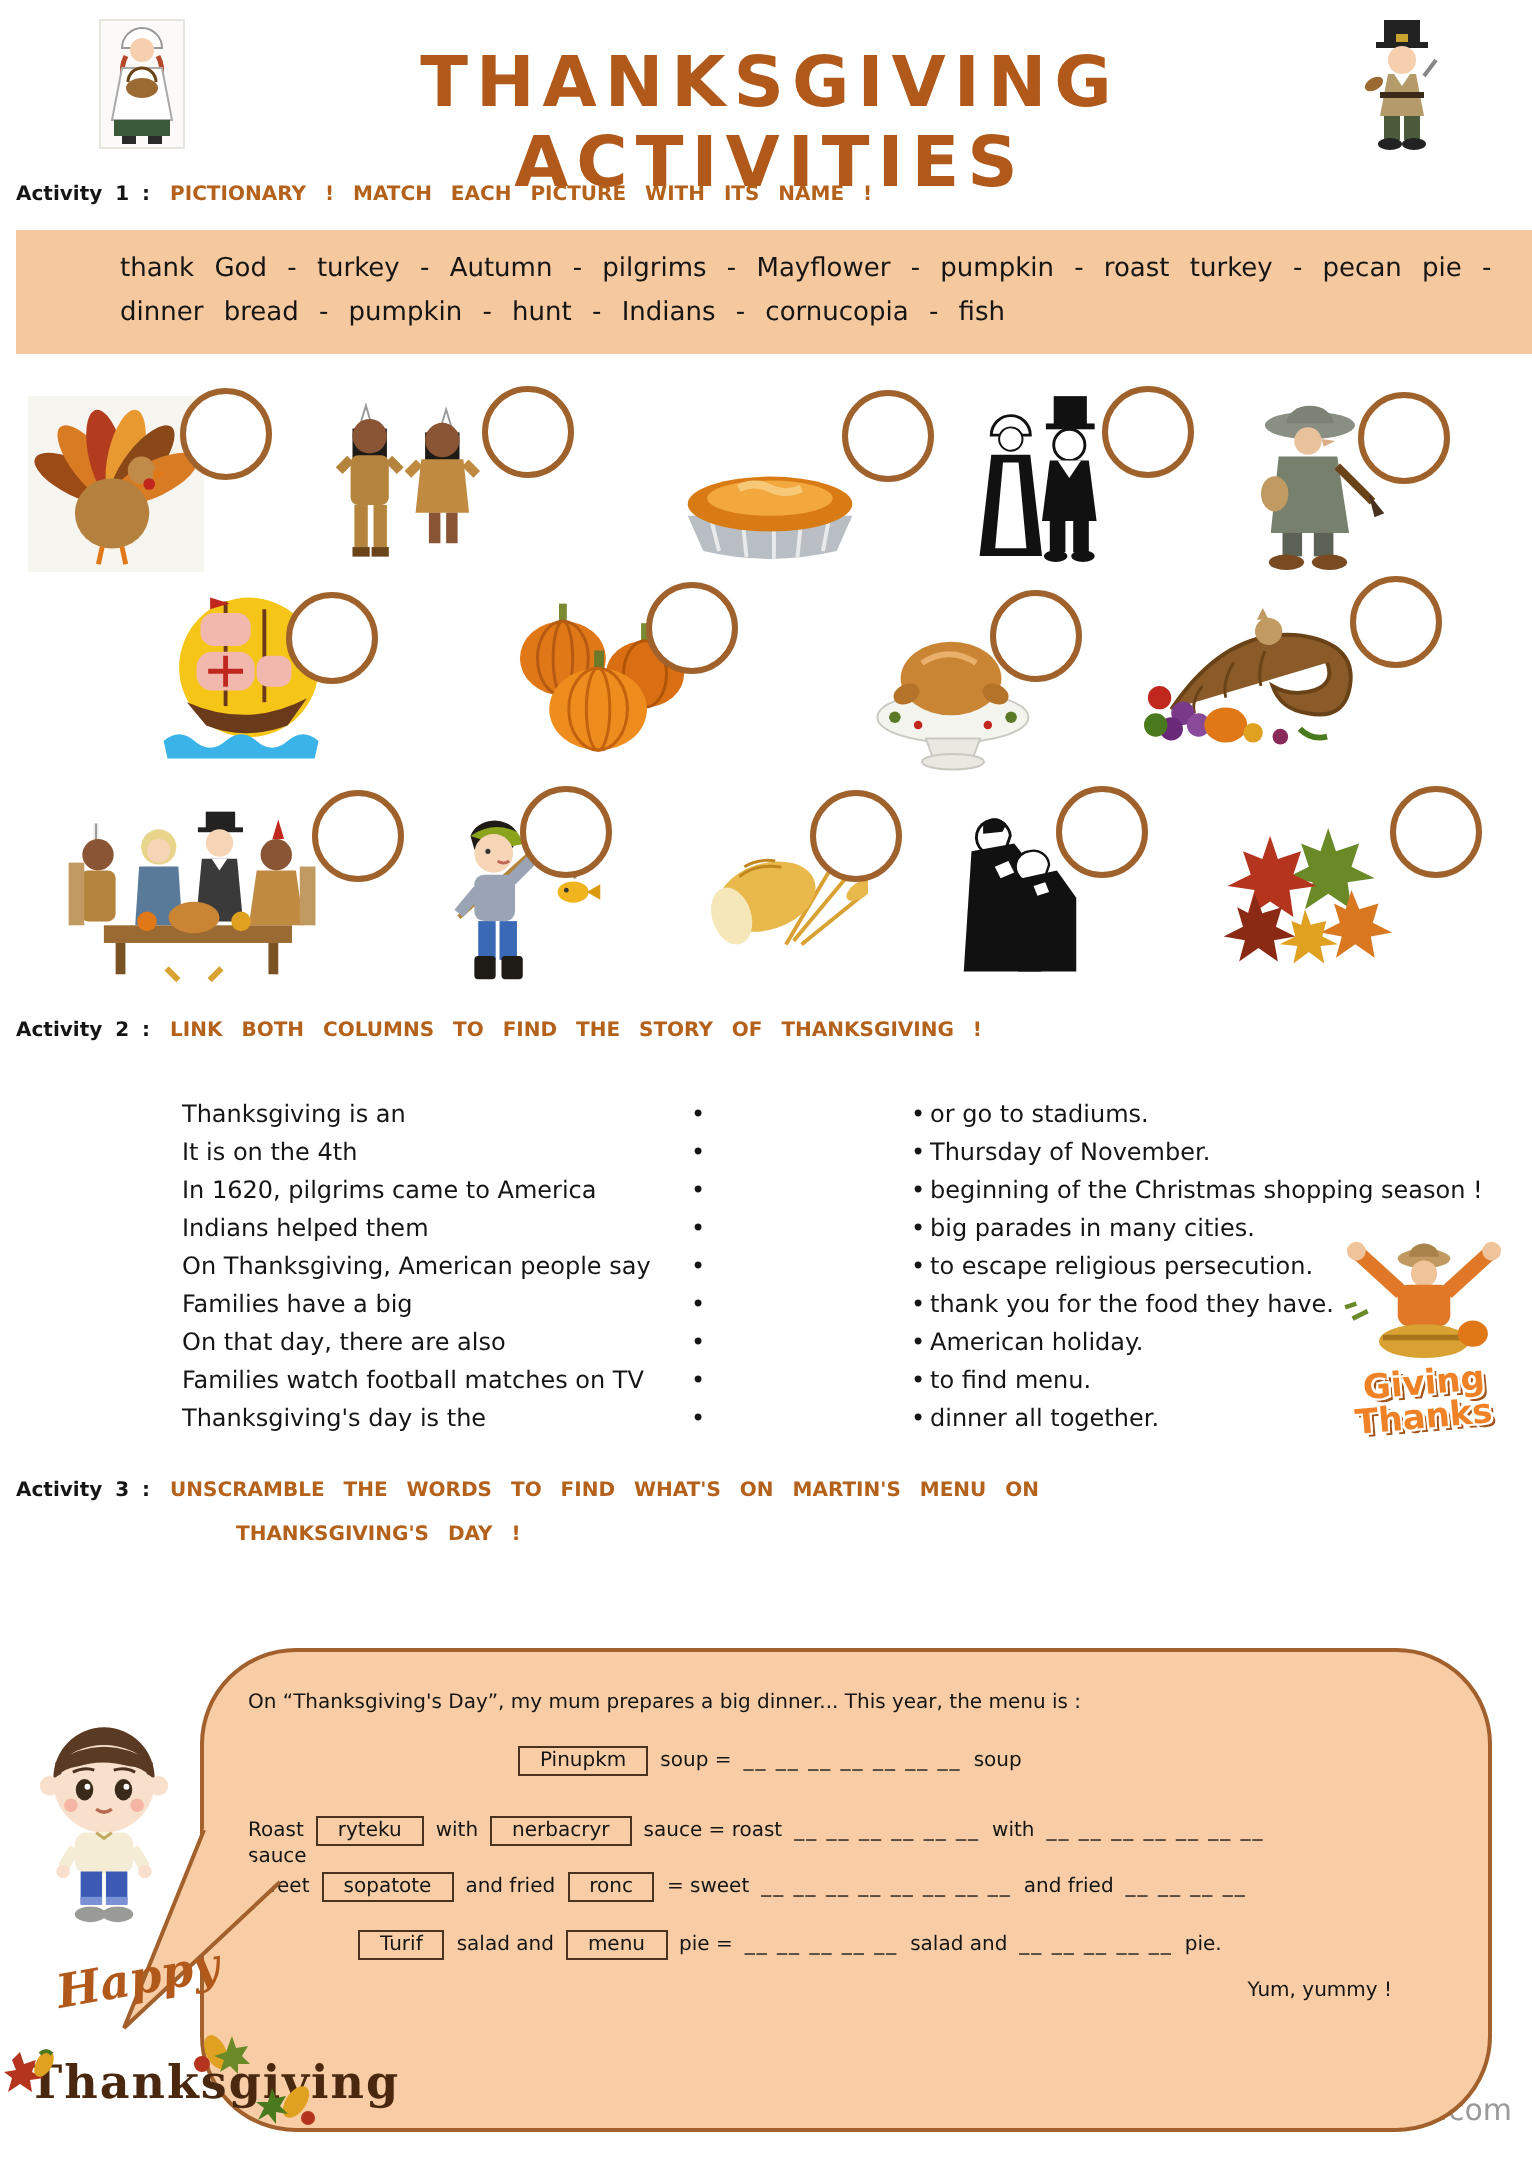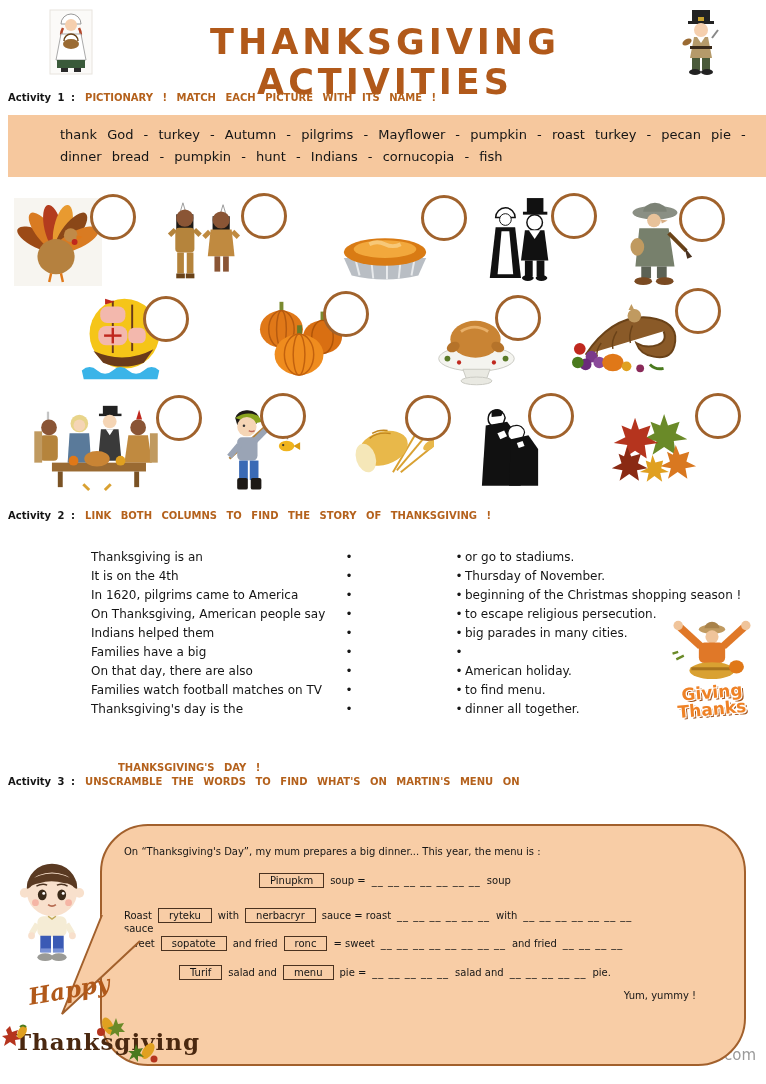--- a/index.html
+++ b/index.html
@@ -382,38 +382,39 @@
         <span class="m-right">Thursday of November.</span>
       </div>
     <div class="m-row">
         <span class="m-left">In 1620, pilgrims came to America</span>
         <span class="dot"></span>
         <span class="m-gap"></span>
         <span class="dot"></span>
         <span class="m-right">beginning of the Christmas shopping season !</span>
       </div>
     <div class="m-row">
+        <span class="m-left">Indians helped them</span>
+        <span class="dot"></span>
+        <span class="m-gap"></span>
+        <span class="dot"></span>
+        <span class="m-right">big parades in many cities.</span>
+      </div>
+    <div class="m-row">
         <span class="m-left">On Thanksgiving, American people say</span>
         <span class="dot"></span>
         <span class="m-gap"></span>
         <span class="dot"></span>
         <span class="m-right">to escape religious persecution.</span>
       </div>
     <div class="m-row">
-        <span class="m-left">Indians helped them</span>
-        <span class="dot"></span>
-        <span class="m-gap"></span>
-        <span class="dot"></span>
-        <span class="m-right">big parades in many cities.</span>
-      </div>
-    <div class="m-row">
         <span class="m-left">Families have a big</span>
         <span class="dot"></span>
         <span class="m-gap"></span>
         <span class="dot"></span>
+        <span class="m-right">thank you for the food they have.</span>
       </div>
     <div class="m-row">
         <span class="m-left">On that day, there are also</span>
         <span class="dot"></span>
         <span class="m-gap"></span>
         <span class="dot"></span>
         <span class="m-right">American holiday.</span>
       </div>
     <div class="m-row">
         <span class="m-left">Families watch football matches on TV</span>
@@ -443,21 +444,21 @@
       <rect x="36" y="26" width="28" height="22" rx="6" fill="#e07828"></rect>
       <ellipse cx="50" cy="56" rx="24" ry="9" fill="#d9a132"></ellipse>
       <path d="M28,54 h44" stroke="#a8741e" stroke-width="3"></path>
       <ellipse cx="76" cy="52" rx="8" ry="7" fill="#e07818"></ellipse>
       <path d="M20,40 l-8,4 M14,36 l-6,2" stroke="#6a8a28" stroke-width="2.5"></path>
     </svg>
     <div class="gt-text">Giving</div>
     <div class="gt-text">Thanks</div>
   </div>
 
-  <div class="act-line" style="left:8px;top:776px;">
+  <div class="act-line" style="left:8px;top:740px;">
     <span class="act-label">Activity 3 :</span><span class="act-heading">UNSCRAMBLE  THE  WORDS  TO  FIND  WHAT'S  ON  MARTIN'S  MENU  ON</span>
   </div>
   <div class="act-line" style="left:118px;top:762px;">
     <span class="act-heading" style="margin-left:0;">THANKSGIVING'S  DAY !</span>
   </div>
 
   <div class="bubble">
     <div>On “Thanksgiving's Day”, my mum prepares a big dinner... This year, the menu is :</div>
 
     <div class="ml" style="margin-left:95px;padding-left:40px;">

